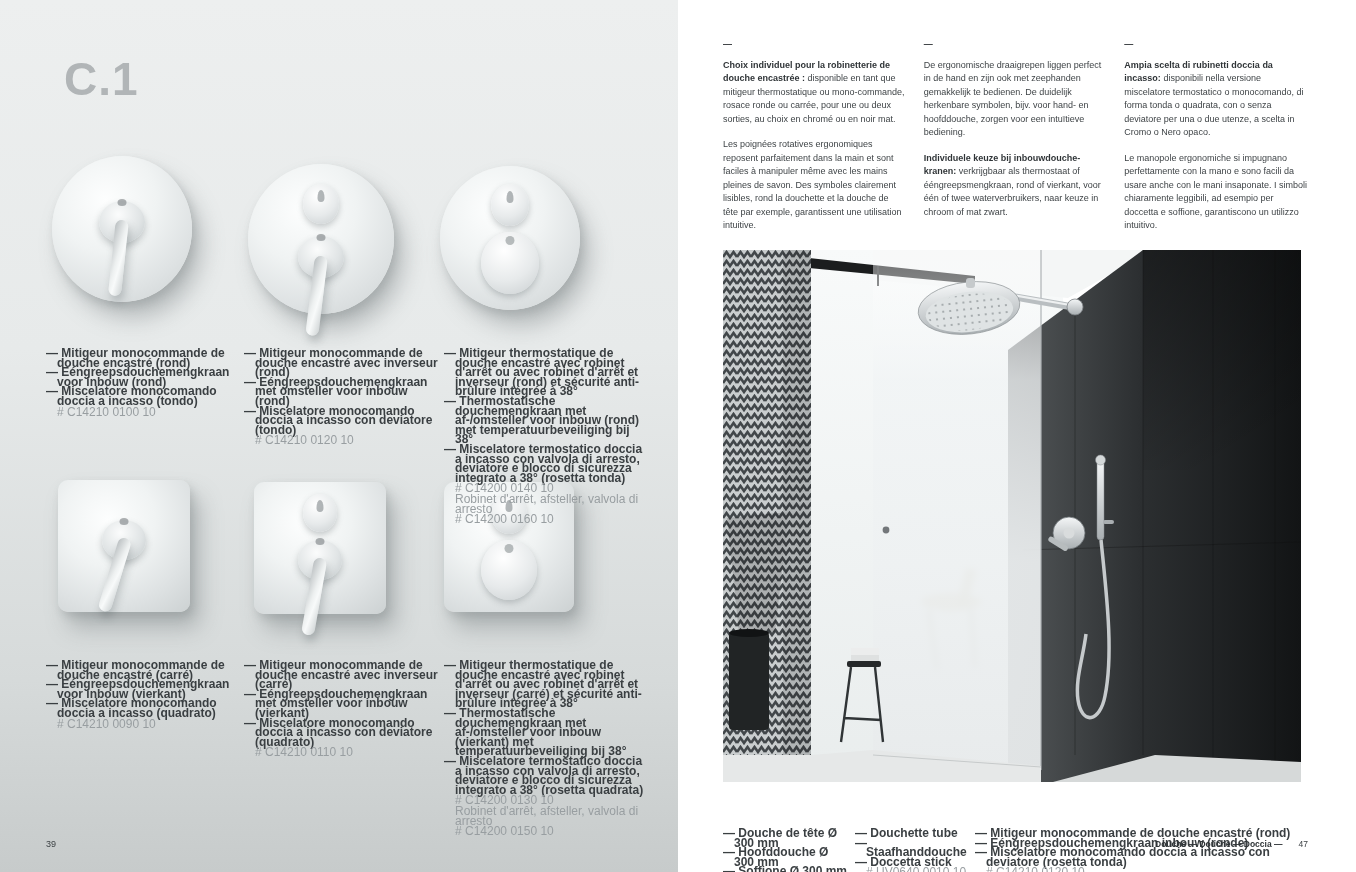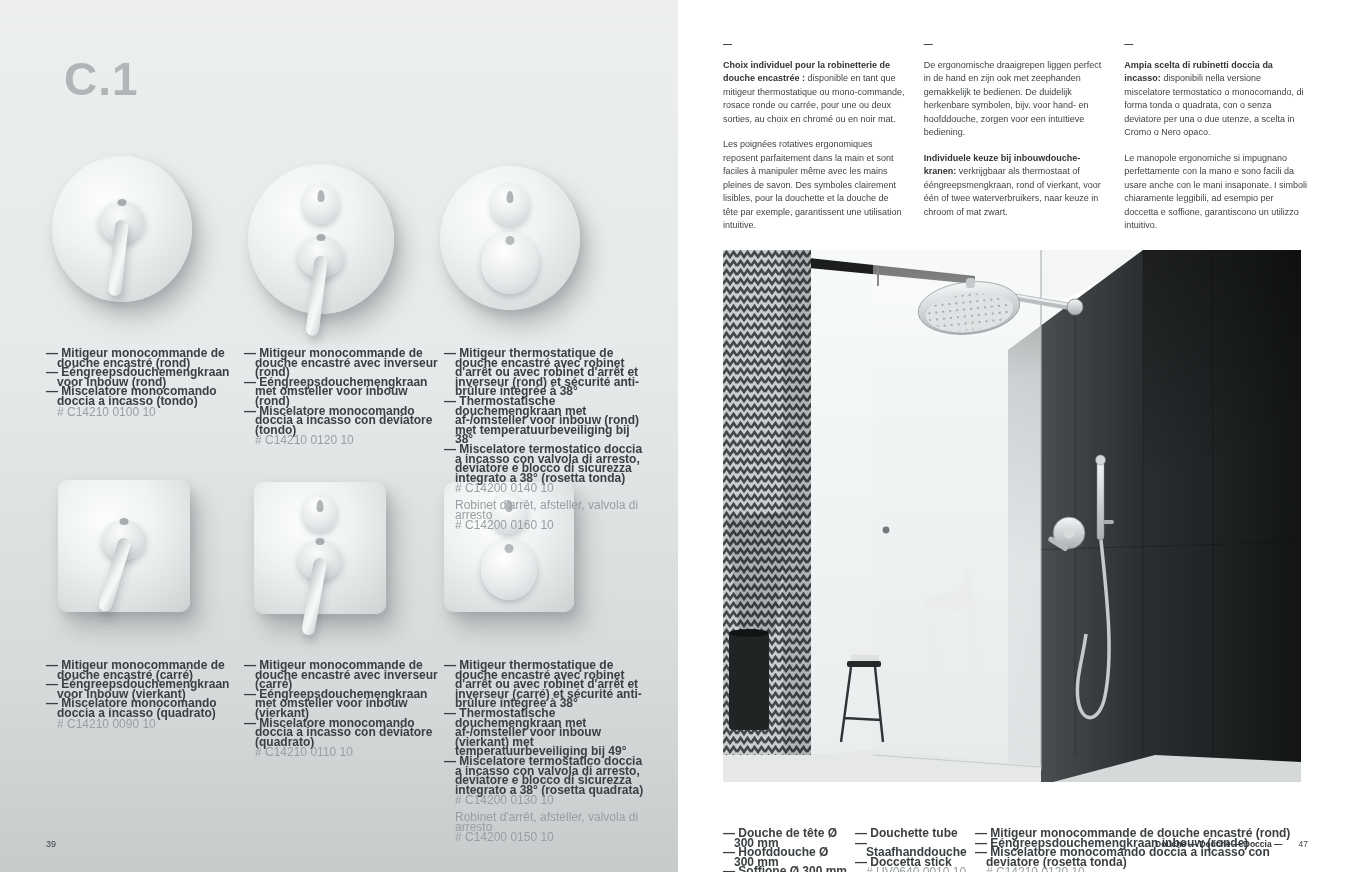--- a/index.html
+++ b/index.html
@@ -39,21 +39,21 @@
     background:radial-gradient(circle at 40% 30%,#ffffff,#e7eaeb 55%,#c9ced0 100%);
     box-shadow:0 3px 6px rgba(90,98,102,.32);}
   .knob::after{content:"";position:absolute;left:50%;top:16%;width:7px;height:12px;
     transform:translateX(-50%);background:#687074;opacity:.5;
     border-radius:50% 50% 50% 50% / 65% 65% 35% 35%;}
   .knob-big::after{width:9px;height:9px;top:6%;border-radius:50%;opacity:.45;}
   
   .cap{position:absolute;font-size:12px;line-height:9.6px;}
   .cap-line{font-weight:700;color:#3a3f42;padding-left:11px;text-indent:-11px;}
   .cap-sku{color:#989ea1;padding-left:11px;margin-top:1px;}
-  .cap-note{color:#989ea1;padding-left:11px;margin-top:7px;}
+  .cap-note{color:#989ea1;padding-left:11px;margin-top:1px;}
   .page-num{position:absolute;top:839px;font-size:9px;color:#3d4245;}
   
   .right-page{position:absolute;left:678px;top:0;width:678px;height:872px;background:#ffffff;}
   .intro-cols{position:absolute;left:45px;top:38px;width:584px;display:flex;gap:18px;}
   .intro-col{flex:1;font-size:9px;line-height:13.5px;color:#3f4447;}
   .col-dash{font-weight:700;margin-bottom:7px;color:#34383b;}
   .intro-col p{margin:0 0 12px 0;}
   .intro-col strong{color:#303538;}
   .photo-wrap{position:absolute;left:45px;top:250px;width:578px;height:532px;}
   .photo-caps{position:absolute;left:45px;top:788px;width:584px;font-size:7.5px;line-height:9.6px;}
@@ -124,37 +124,37 @@
     <div class="cap-sku"># C14210 0090 10</div>
   </div>
   <div class="cap" style="left:244px;top:661px;width:196px;">
     <div class="cap-line">— Mitigeur monocommande de douche encastré avec inverseur (carré)</div>
     <div class="cap-line">— Eéngreepsdouchemengkraan met omsteller voor inbouw (vierkant)</div>
     <div class="cap-line">— Miscelatore monocomando doccia a incasso con deviatore (quadrato)</div>
     <div class="cap-sku"># C14210 0110 10</div>
   </div>
   <div class="cap" style="left:444px;top:661px;width:204px;">
     <div class="cap-line">— Mitigeur thermostatique de douche encastré avec robinet d'arrêt ou avec robinet d'arrêt et inverseur (carré) et sécurité anti-brûlure intégrée à 38°</div>
-    <div class="cap-line">— Thermostatische douchemengkraan met af-/omsteller voor inbouw (vierkant) met temperatuurbeveiliging bij 49°</div>
+    <div class="cap-line">— Thermostatische douchemengkraan met af-/omsteller voor inbouw (vierkant) met temperatuurbeveiliging bij 38°</div>
     <div class="cap-line">— Miscelatore termostatico doccia a incasso con valvola di arresto, deviatore e blocco di sicurezza integrato a 38° (rosetta quadrata)</div>
     <div class="cap-sku"># C14200 0130 10</div>
     <div class="cap-note">Robinet d'arrêt, afsteller, valvola di arresto</div>
     <div class="cap-sku"># C14200 0150 10</div>
   </div>
 
   <div class="page-num" style="left:46px;">39</div>
 </div>
 
 <div class="right-page">
 
   <div class="intro-cols">
     <div class="intro-col">
       <div class="col-dash">—</div>
       <p><strong>Choix individuel pour la robinetterie de douche encastrée :</strong> <span>disponible en tant que mitigeur thermostatique ou mono-commande, rosace ronde ou carrée, pour une ou deux sorties, au choix en chromé ou en noir mat.</span></p>
-      <p>Les poignées rotatives ergonomiques reposent parfaitement dans la main et sont faciles à manipuler même avec les mains pleines de savon. Des symboles clairement lisibles, pour la douchette et la douche de tête par exemple, garantissent une utilisation intuitive.</p>
+      <p>Les poignées rotatives ergonomiques reposent parfaitement dans la main et sont faciles à manipuler même avec les mains pleines de savon. Des symboles clairement lisibles, rond la douchette et la douche de tête par exemple, garantissent une utilisation intuitive.</p>
     </div>
     <div class="intro-col">
       <div class="col-dash">—</div>
       <p>De ergonomische draaigrepen liggen perfect in de hand en zijn ook met zeephanden gemakkelijk te bedienen. De duidelijk herkenbare symbolen, bijv. voor hand- en hoofddouche, zorgen voor een intuïtieve bediening.</p>
       <p><strong>Individuele keuze bij inbouwdouche-kranen:</strong> <span>verkrijgbaar als thermostaat of ééngreepsmengkraan, rond of vierkant, voor één of twee waterverbruikers, naar keuze in chroom of mat zwart.</span></p>
     </div>
     <div class="intro-col">
       <div class="col-dash">—</div>
       <p><strong>Ampia scelta di rubinetti doccia da incasso:</strong> <span>disponibili nella versione miscelatore termostatico o monocomando, di forma tonda o quadrata, con o senza deviatore per una o due utenze, a scelta in Cromo o Nero opaco.</span></p>
       <p>Le manopole ergonomiche si impugnano perfettamente con la mano e sono facili da usare anche con le mani insaponate. I simboli chiaramente leggibili, ad esempio per doccetta e soffione, garantiscono un utilizzo intuitivo.</p>

